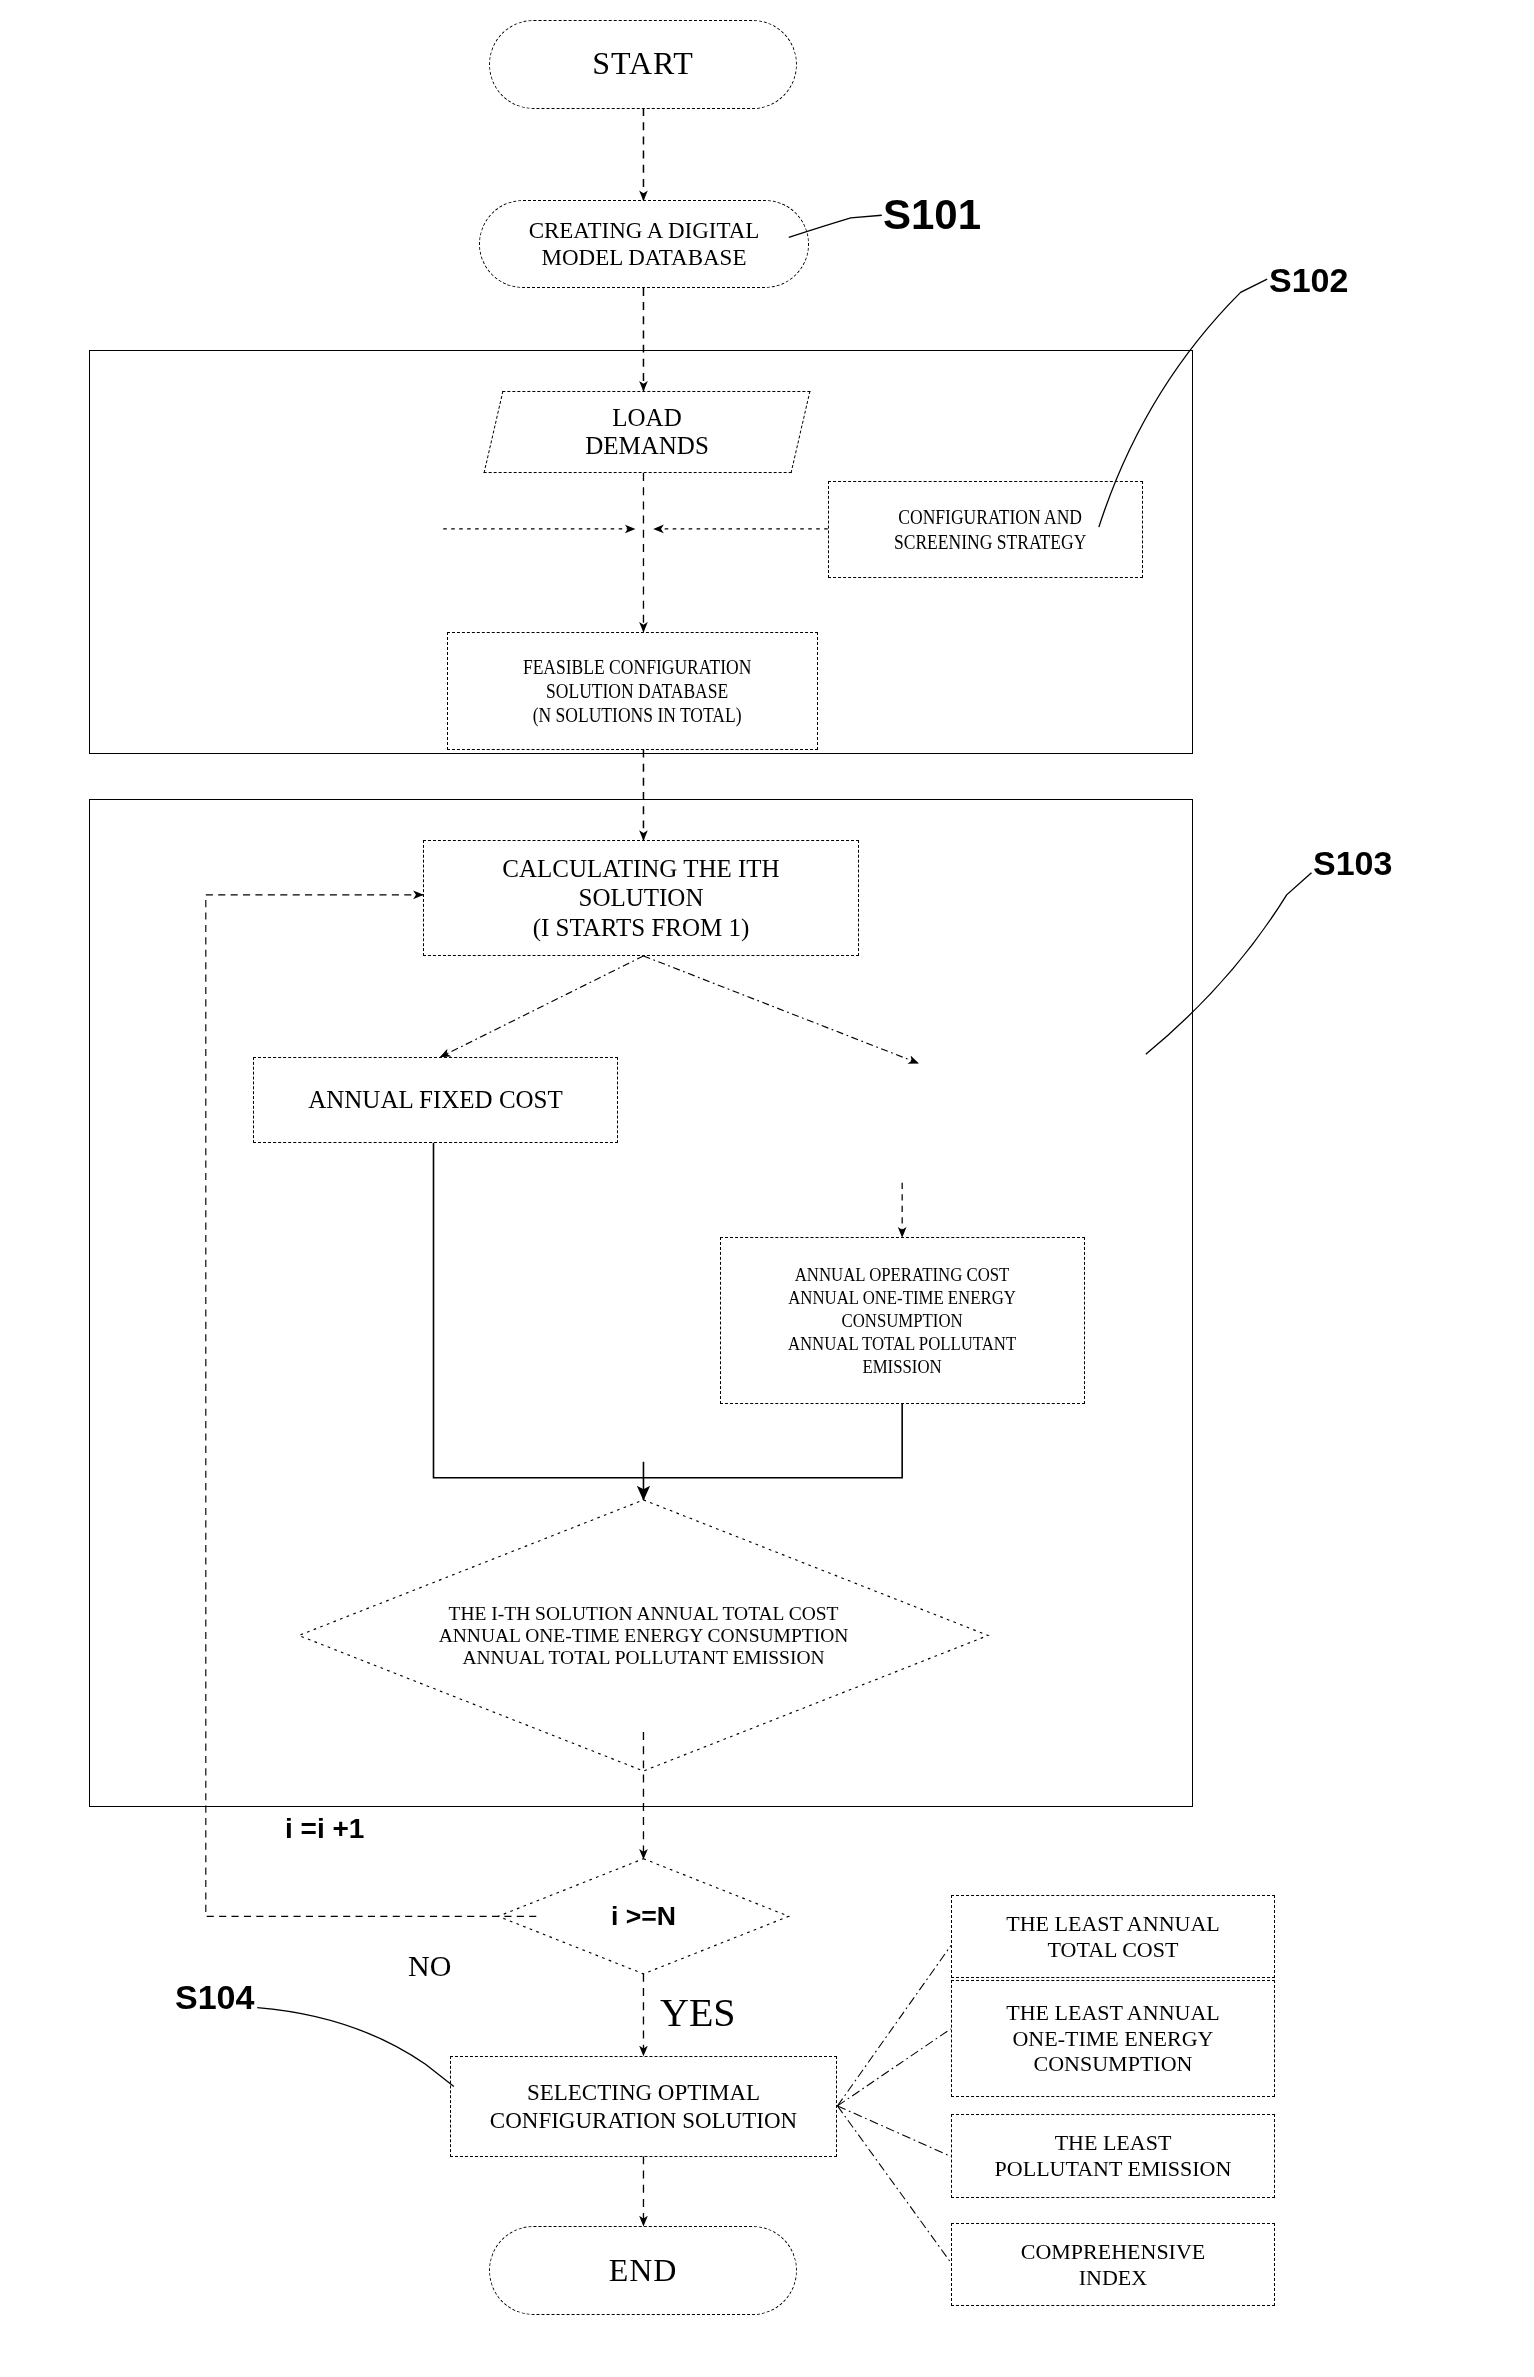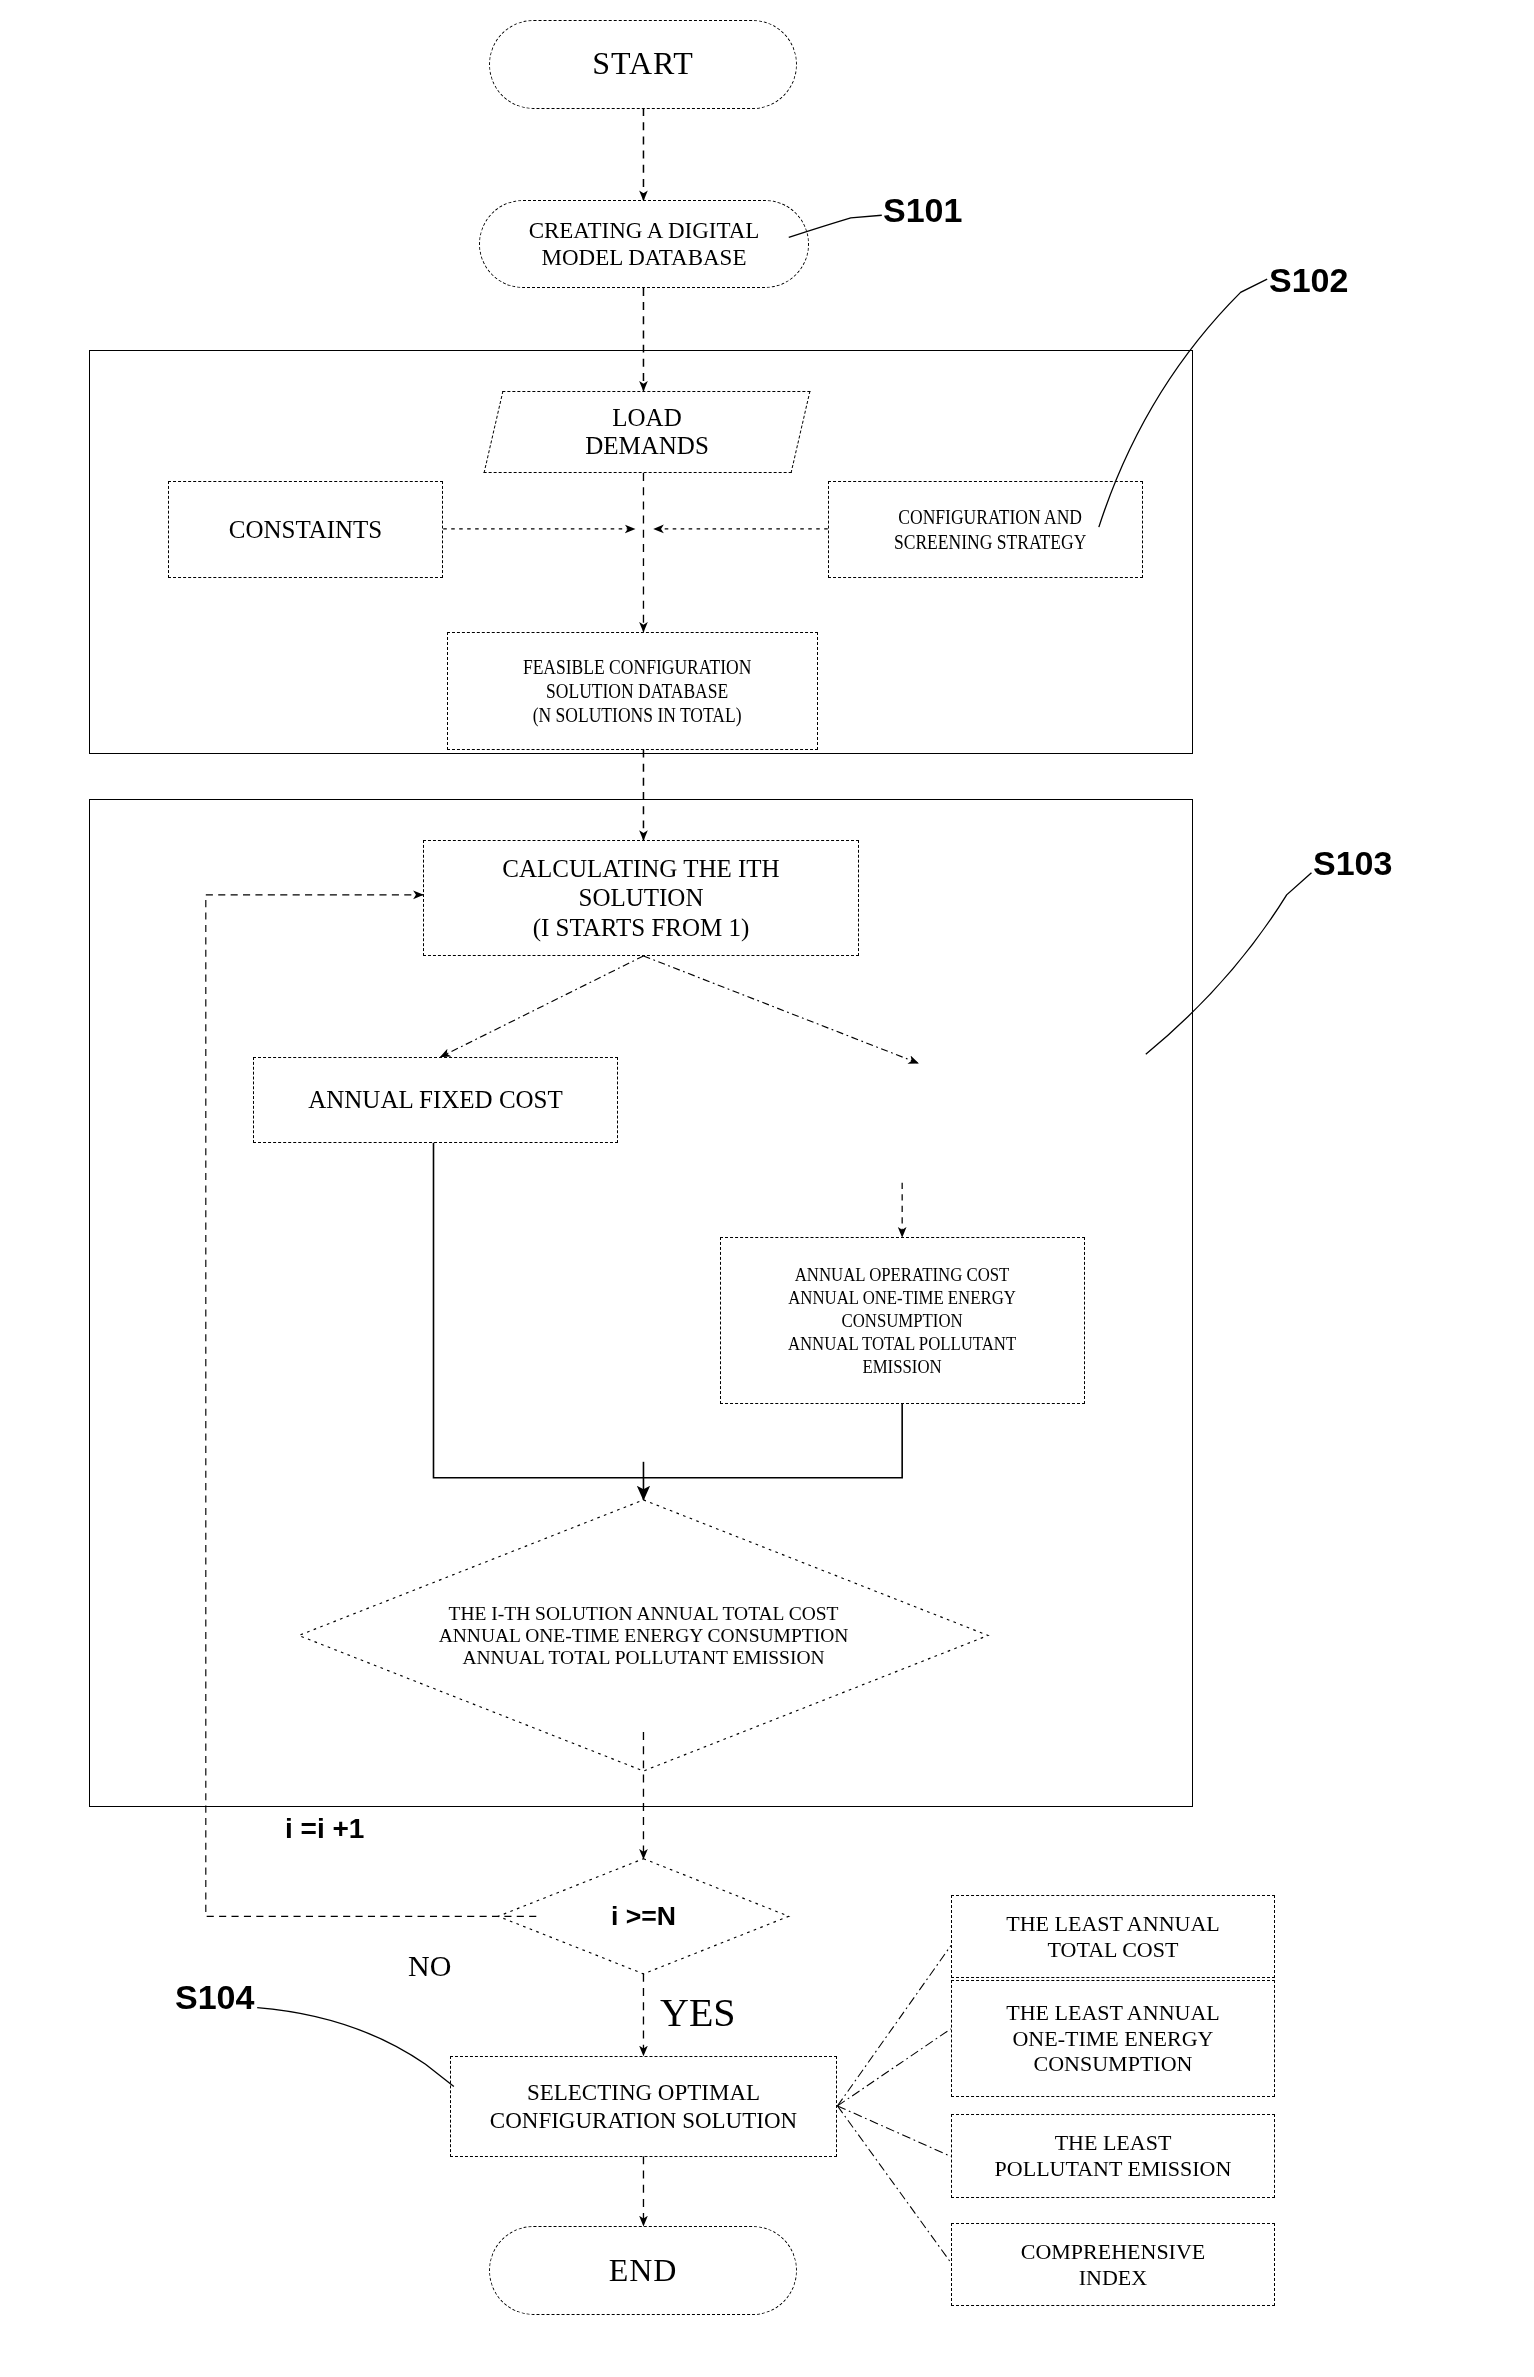--- a/index.html
+++ b/index.html
@@ -186,23 +186,20 @@
     <span class="txt">CREATING A DIGITAL
 MODEL DATABASE</span>
   </div>
 
   <div class="parallelogram fs-28" style="left:493px; top:391px; width:308px; height:82px;">
     <div class="skewbg"></div>
     <span class="txt">LOAD
 DEMANDS</span>
   </div>
 
-  <div class="node procbox fs-28" style="left:168px; top:481px; width:275px; height:97px;">
-    <span class="txt">CONSTAINTS</span>
-  </div>
 
   <div class="node procbox fs-23" style="left:828px; top:481px; width:315px; height:97px;">
     <span class="txt narrow">CONFIGURATION AND
 SCREENING STRATEGY</span>
   </div>
 
   <div class="node procbox fs-23" style="left:447px; top:632px; width:371px; height:118px;">
     <span class="txt narrow">FEASIBLE CONFIGURATION
 SOLUTION DATABASE
 (N SOLUTIONS IN TOTAL)</span>
@@ -260,21 +257,21 @@
 
   <div class="node procbox fs-25" style="left:951px; top:2223px; width:324px; height:83px;">
     <span class="txt">COMPREHENSIVE
 INDEX</span>
   </div>
 
   <div class="node terminator fs-start" style="left:489px; top:2226px; width:308px; height:89px;">
     <span class="txt">END</span>
   </div>
 
-  <div class="label-ref" style="left:883px; top:191px; font-size:34px;">S101</div>
+  <div class="label-ref" style="left:883px; top:191px; font-size:42px;">S101</div>
   <div class="label-ref" style="left:1269px; top:261px; font-size:34px;">S102</div>
   <div class="label-ref" style="left:1313px; top:844px; font-size:34px;">S103</div>
   <div class="label-ref" style="left:175px; top:1978px; font-size:34px;">S104</div>
 
   <div class="edge-label" style="left:285px; top:1813px; font-size:28px; font-weight:bold;">i =i +1</div>
   <div class="edge-label serifed" style="left:408px; top:1949px; font-size:30px;">NO</div>
   <div class="edge-label serifed" style="left:660px; top:1989px; font-size:40px;">YES</div>
 
 </div>
 

